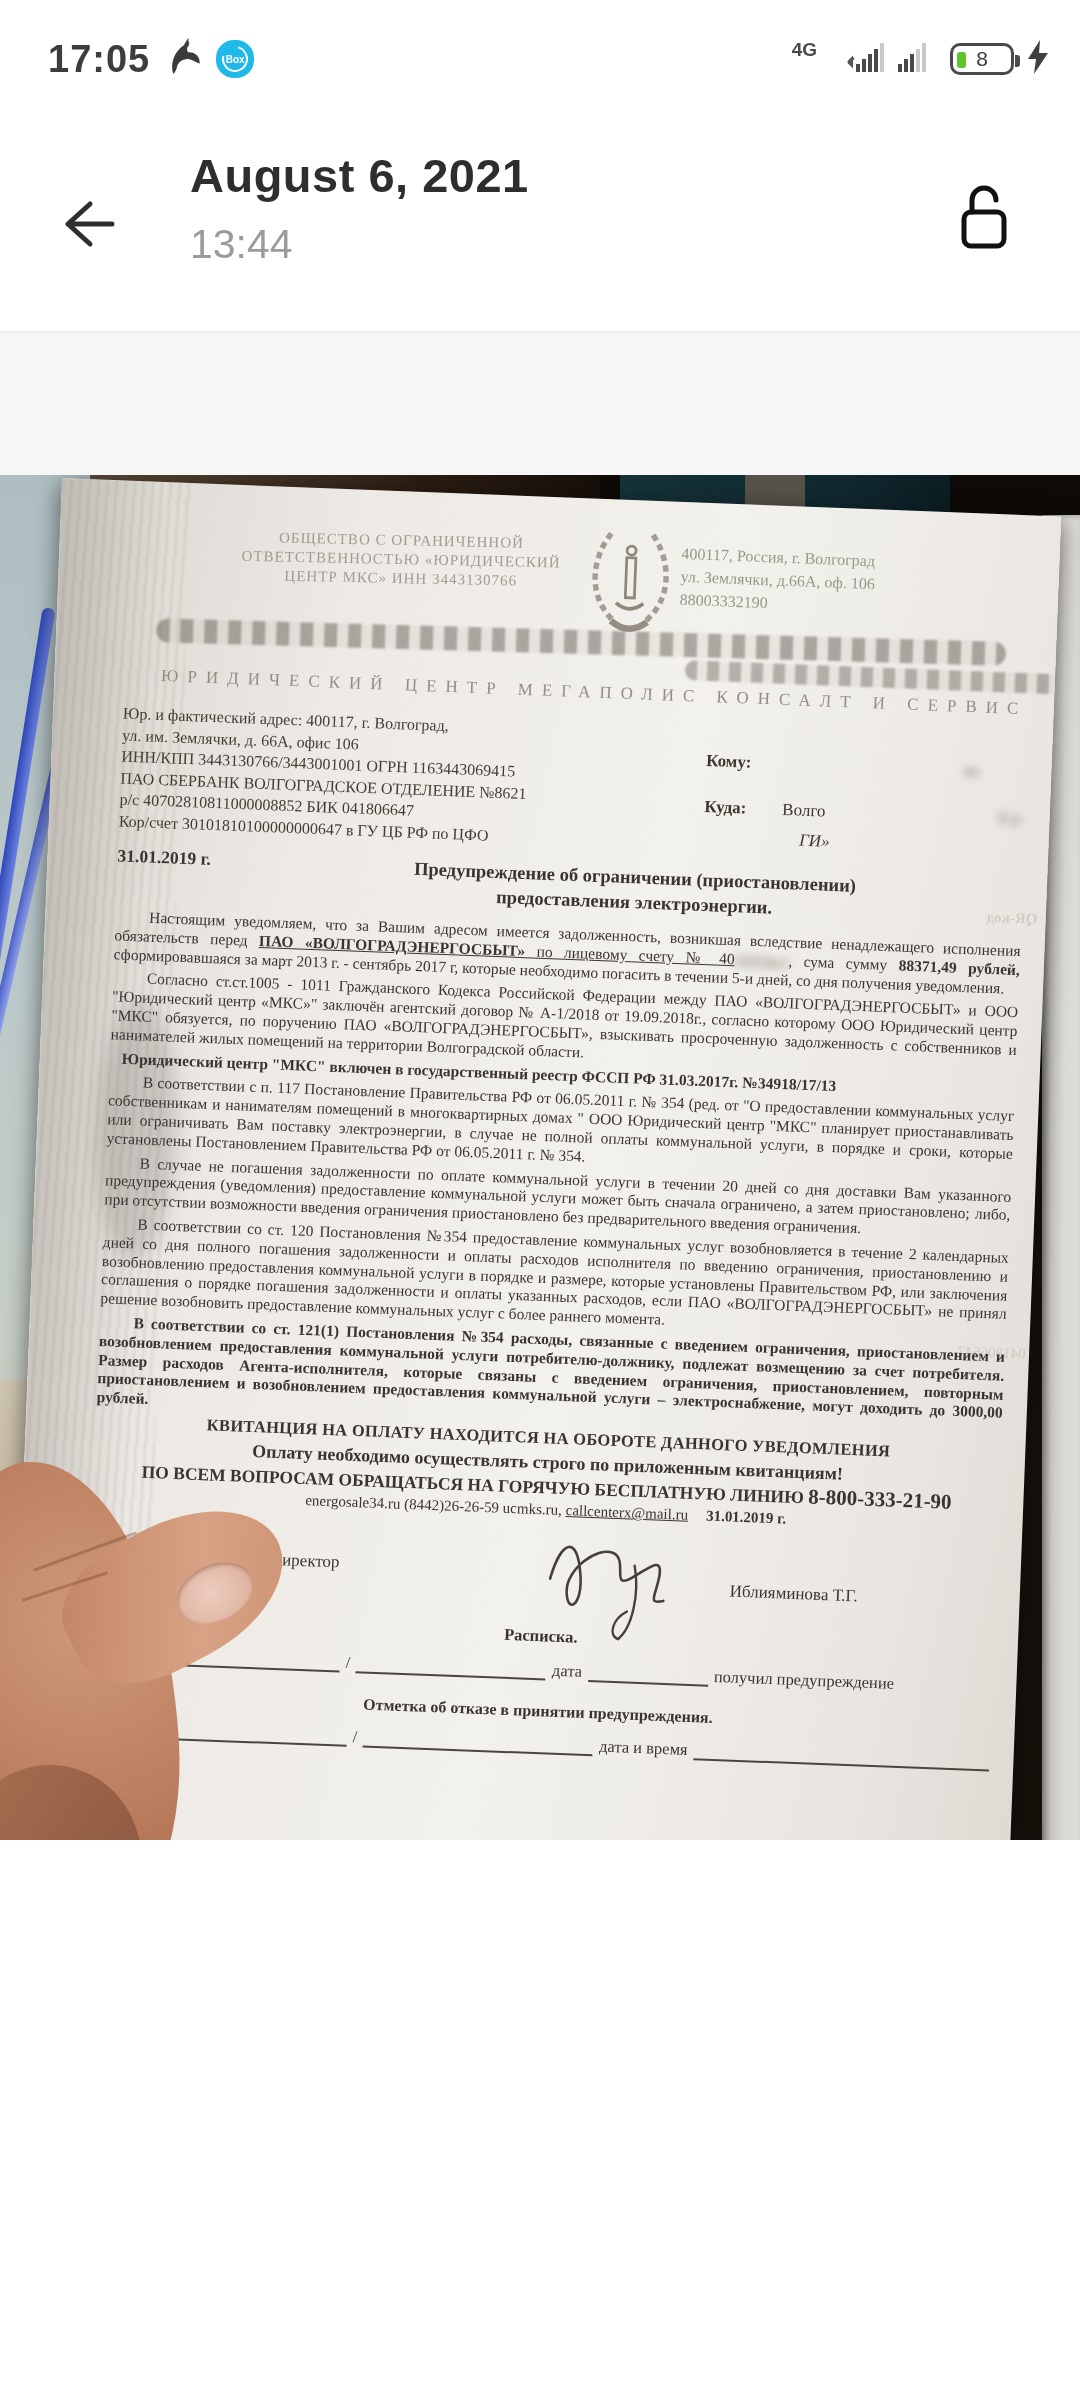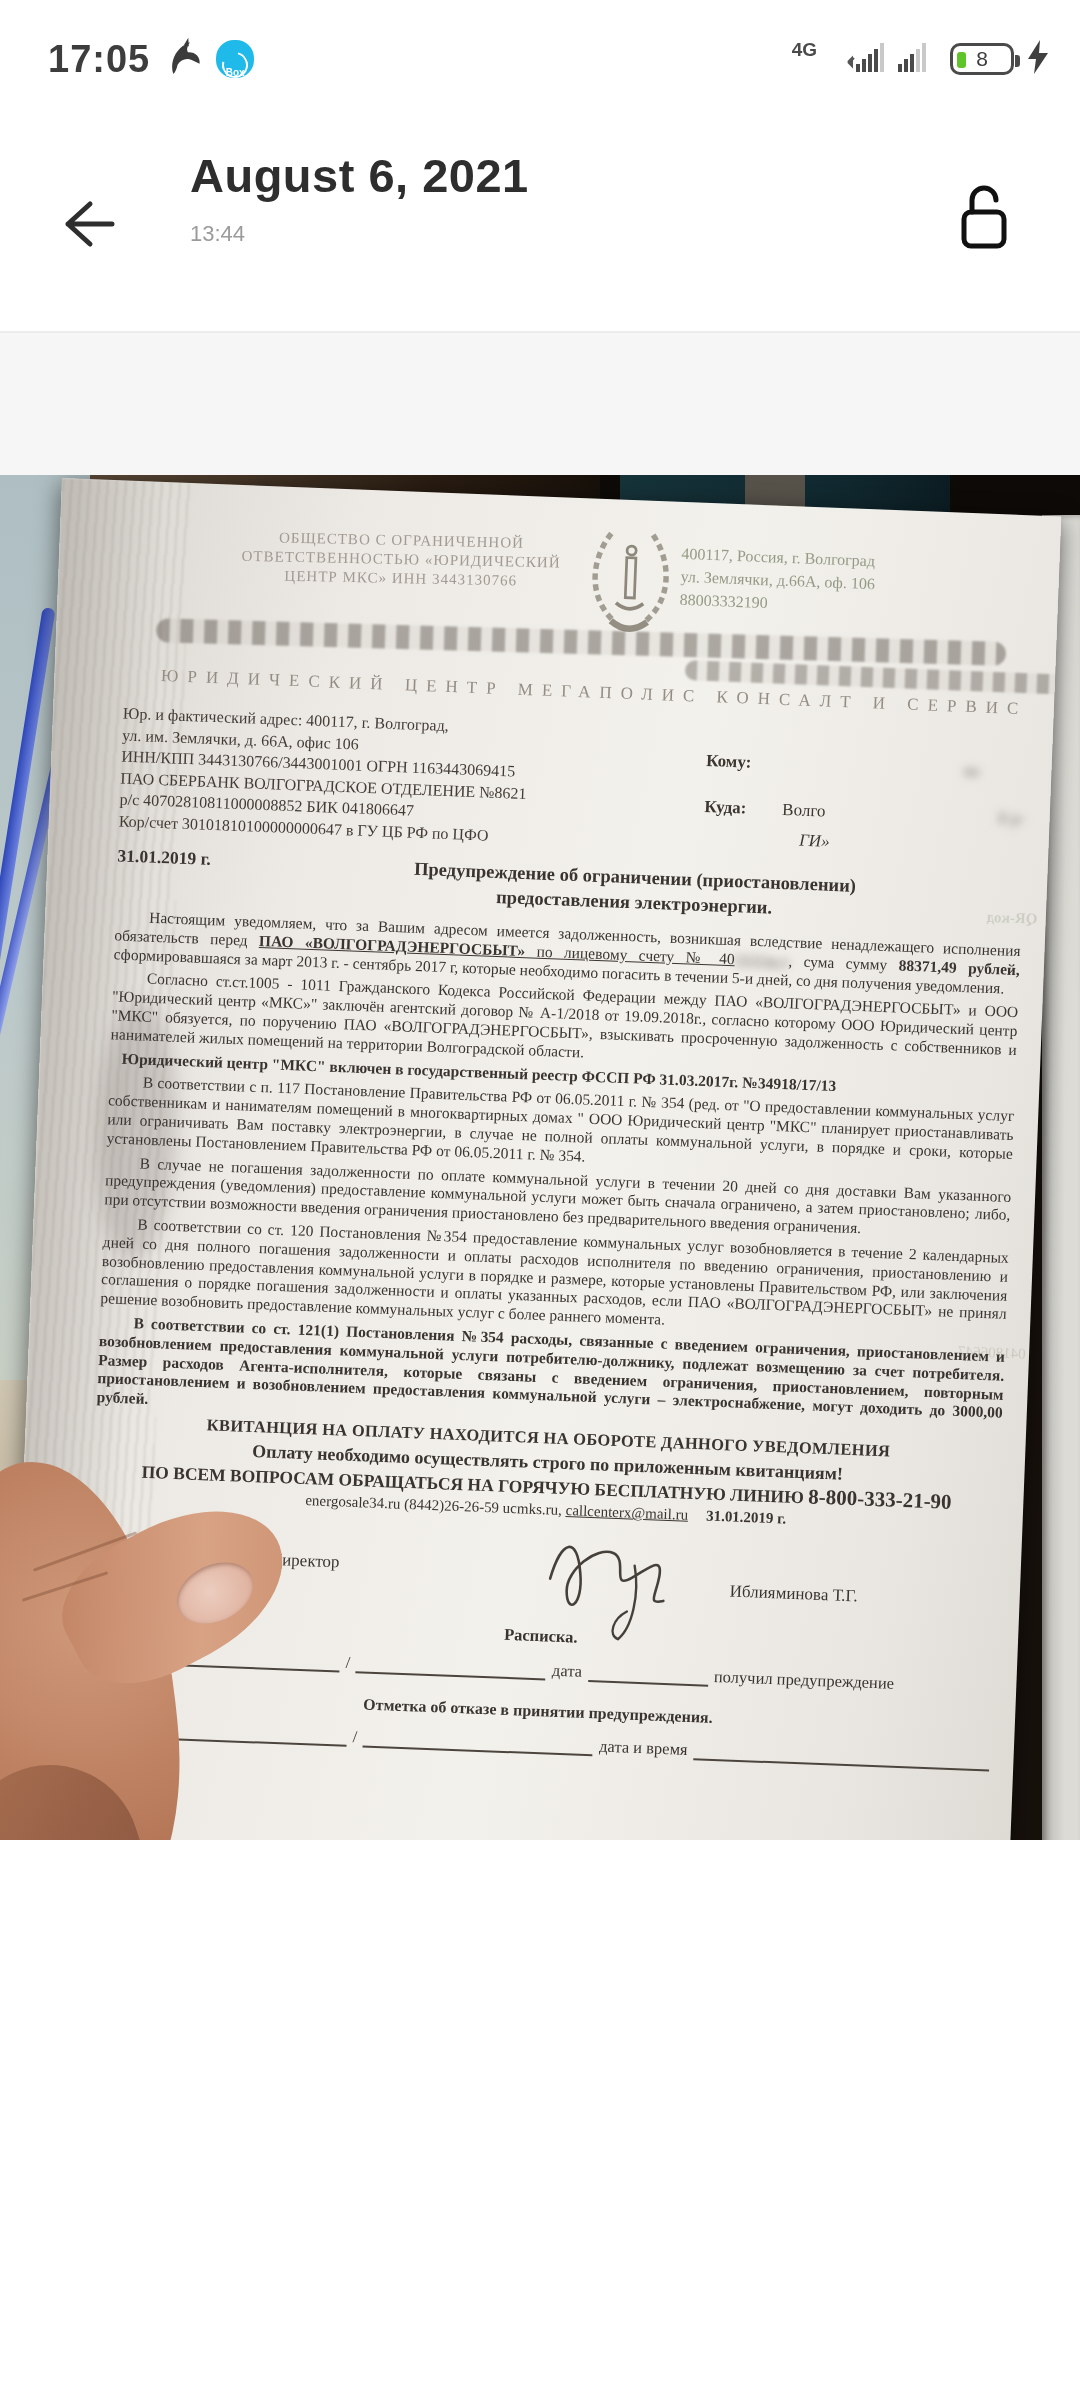--- a/index.html
+++ b/index.html
@@ -11,30 +11,30 @@
     display:flex; align-items:center; justify-content:space-between; padding:18px 28px 0 48px; }
   .sb-left { display:flex; align-items:center; gap:14px; }
   .sb-time { font-size:38px; font-weight:700; color:#3d3d3d; letter-spacing:1px; }
   .sb-right { display:flex; align-items:center; gap:10px; }
   .net-label { font-size:19px; font-weight:700; color:#4a4a4a; margin-right:19px; line-height:1; position:relative; top:-10px;}
   .battery { position:relative; width:64px; height:32px; border:3.5px solid #4a4a4a; border-radius:10px;
     display:flex; align-items:center; justify-content:center; margin-left:6px;}
   .battery .lvl { position:absolute; left:4px; top:6px; width:9px; height:16px; background:#5fc32a; border-radius:3px; }
   .battery .num { font-size:21px; color:#3c3c3c; font-weight:400; }
   .battery .nub { position:absolute; right:-9px; top:9px; width:5px; height:12px; background:#4a4a4a; border-radius:0 3px 3px 0; }
-  .box-icon { width:38px; height:38px; background:#1fb9ea; border-radius:18px; display:flex; align-items:flex-end; justify-content:center; position:relative; }
+  .box-icon { width:38px; height:38px; background:#1fb9ea; border-radius:18px; display:flex; align-items:center; justify-content:center; position:relative; }
   .box-icon .ring { position:absolute; width:26px; height:26px; border:2px solid #fff; border-radius:50%; border-top-color:transparent; transform:rotate(-30deg); }
   .box-icon .txt { font-size:10px; color:#fff; font-weight:700; position:relative; }
 
   
   .gallery-header { position:absolute; top:100px; left:0; width:1080px; height:233px; background:#fff; }
   .back-btn { position:absolute; left:52px; top:92px; width:64px; height:64px; }
   .hdr-titles { position:absolute; left:190px; top:48px; }
   .hdr-title { font-size:47px; font-weight:600; color:#2e2e2e; letter-spacing:0.5px; }
-  .hdr-sub { font-size:22px; color:#9b9b9b; margin-top:18px; }
+  .hdr-sub { font-size:41px; color:#9b9b9b; margin-top:18px; }
   .unlock-btn { position:absolute; right:60px; top:78px; width:70px; height:80px; }
   .hdr-divider { position:absolute; top:331px; left:0; width:1080px; height:2px; background:#ececec; }
   .hdr-gap { position:absolute; top:333px; left:0; width:1080px; height:142px; background:#f6f6f6; }
 
   
   .photo { position:absolute; top:475px; left:0; width:1080px; height:1447px; background:#17110c; overflow:hidden; }
   .wall-left { position:absolute; left:0; top:0; width:100px; height:930px;
     background:linear-gradient(180deg,#aebec2 0%,#bcc9ca 55%,#c8cfc4 100%); }
   .floor-beige { position:absolute; left:0; top:905px; width:130px; height:190px; background:linear-gradient(180deg,#cfc6b2,#c3b69e); }
   .floor-wedge { position:absolute; left:-30px; top:1060px; width:220px; height:160px; background:linear-gradient(170deg,#4e3927,#241812); transform:rotate(-12deg); }

